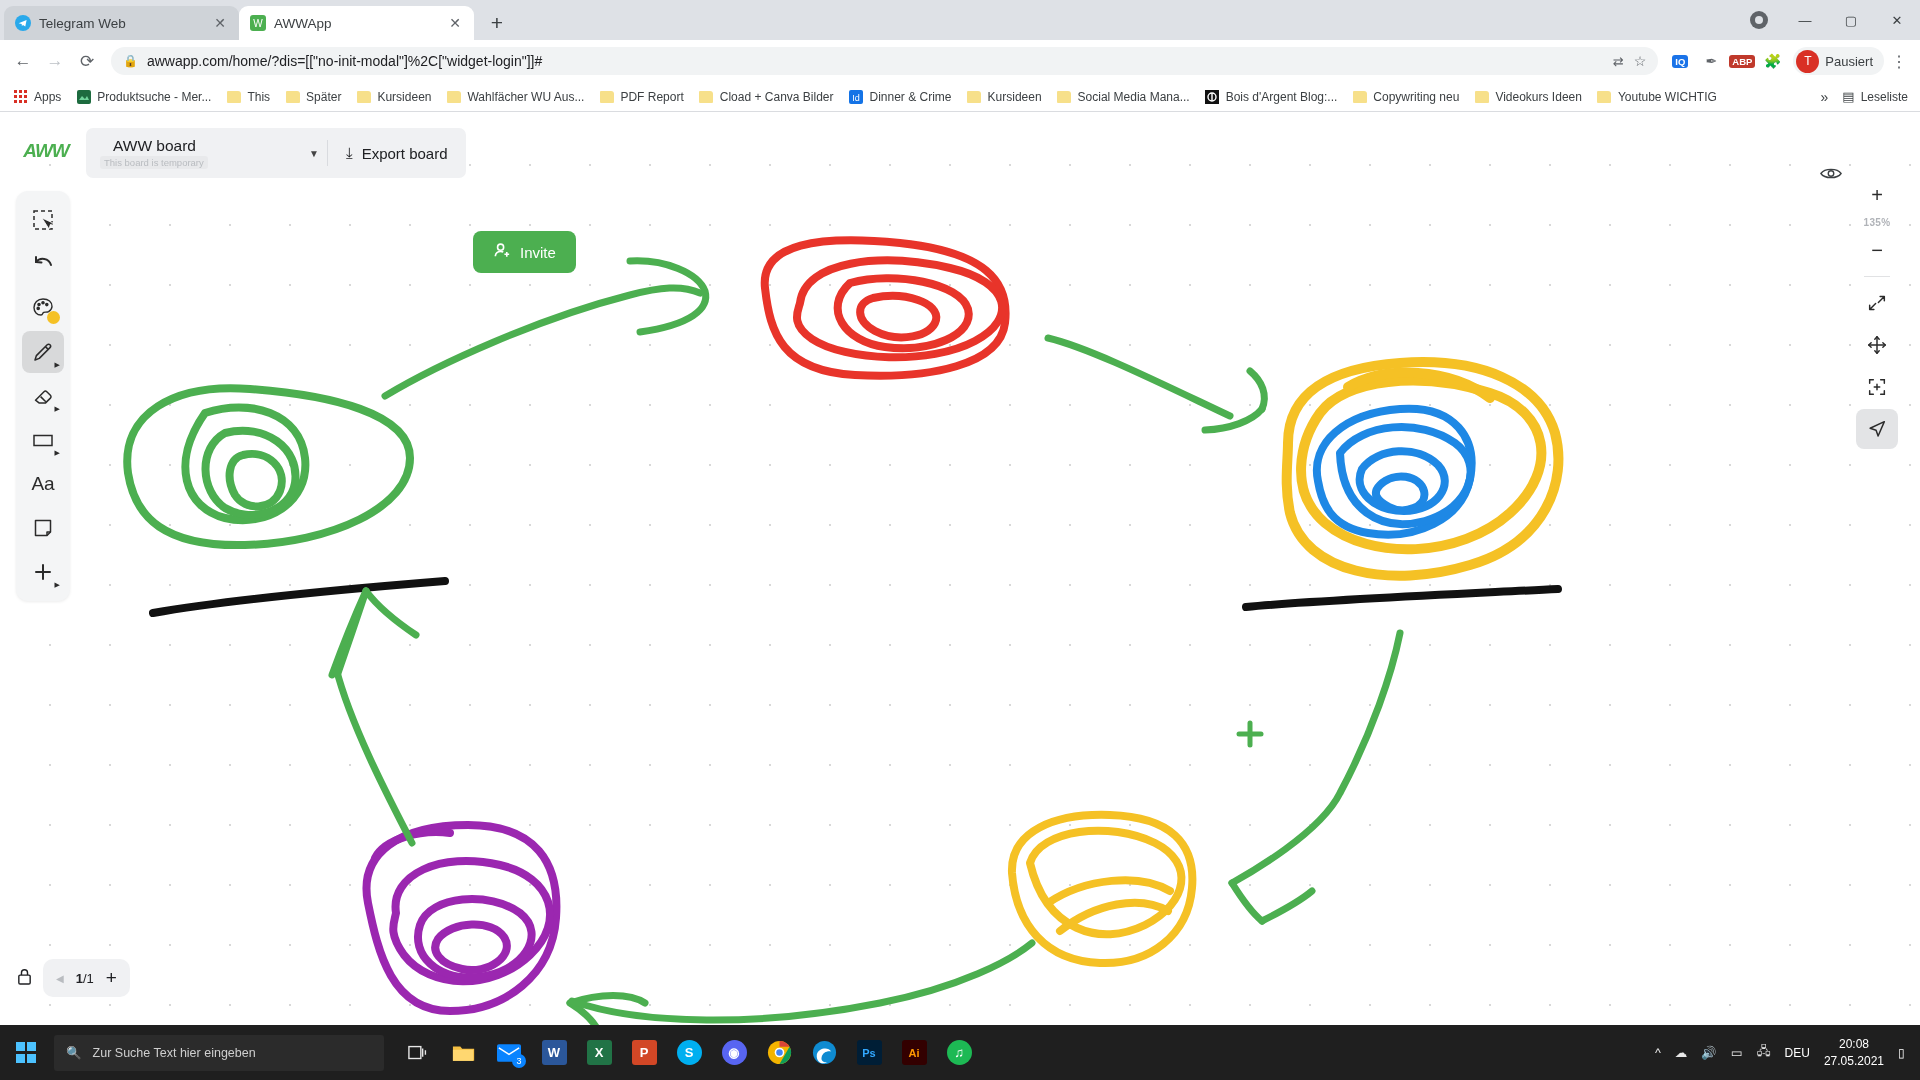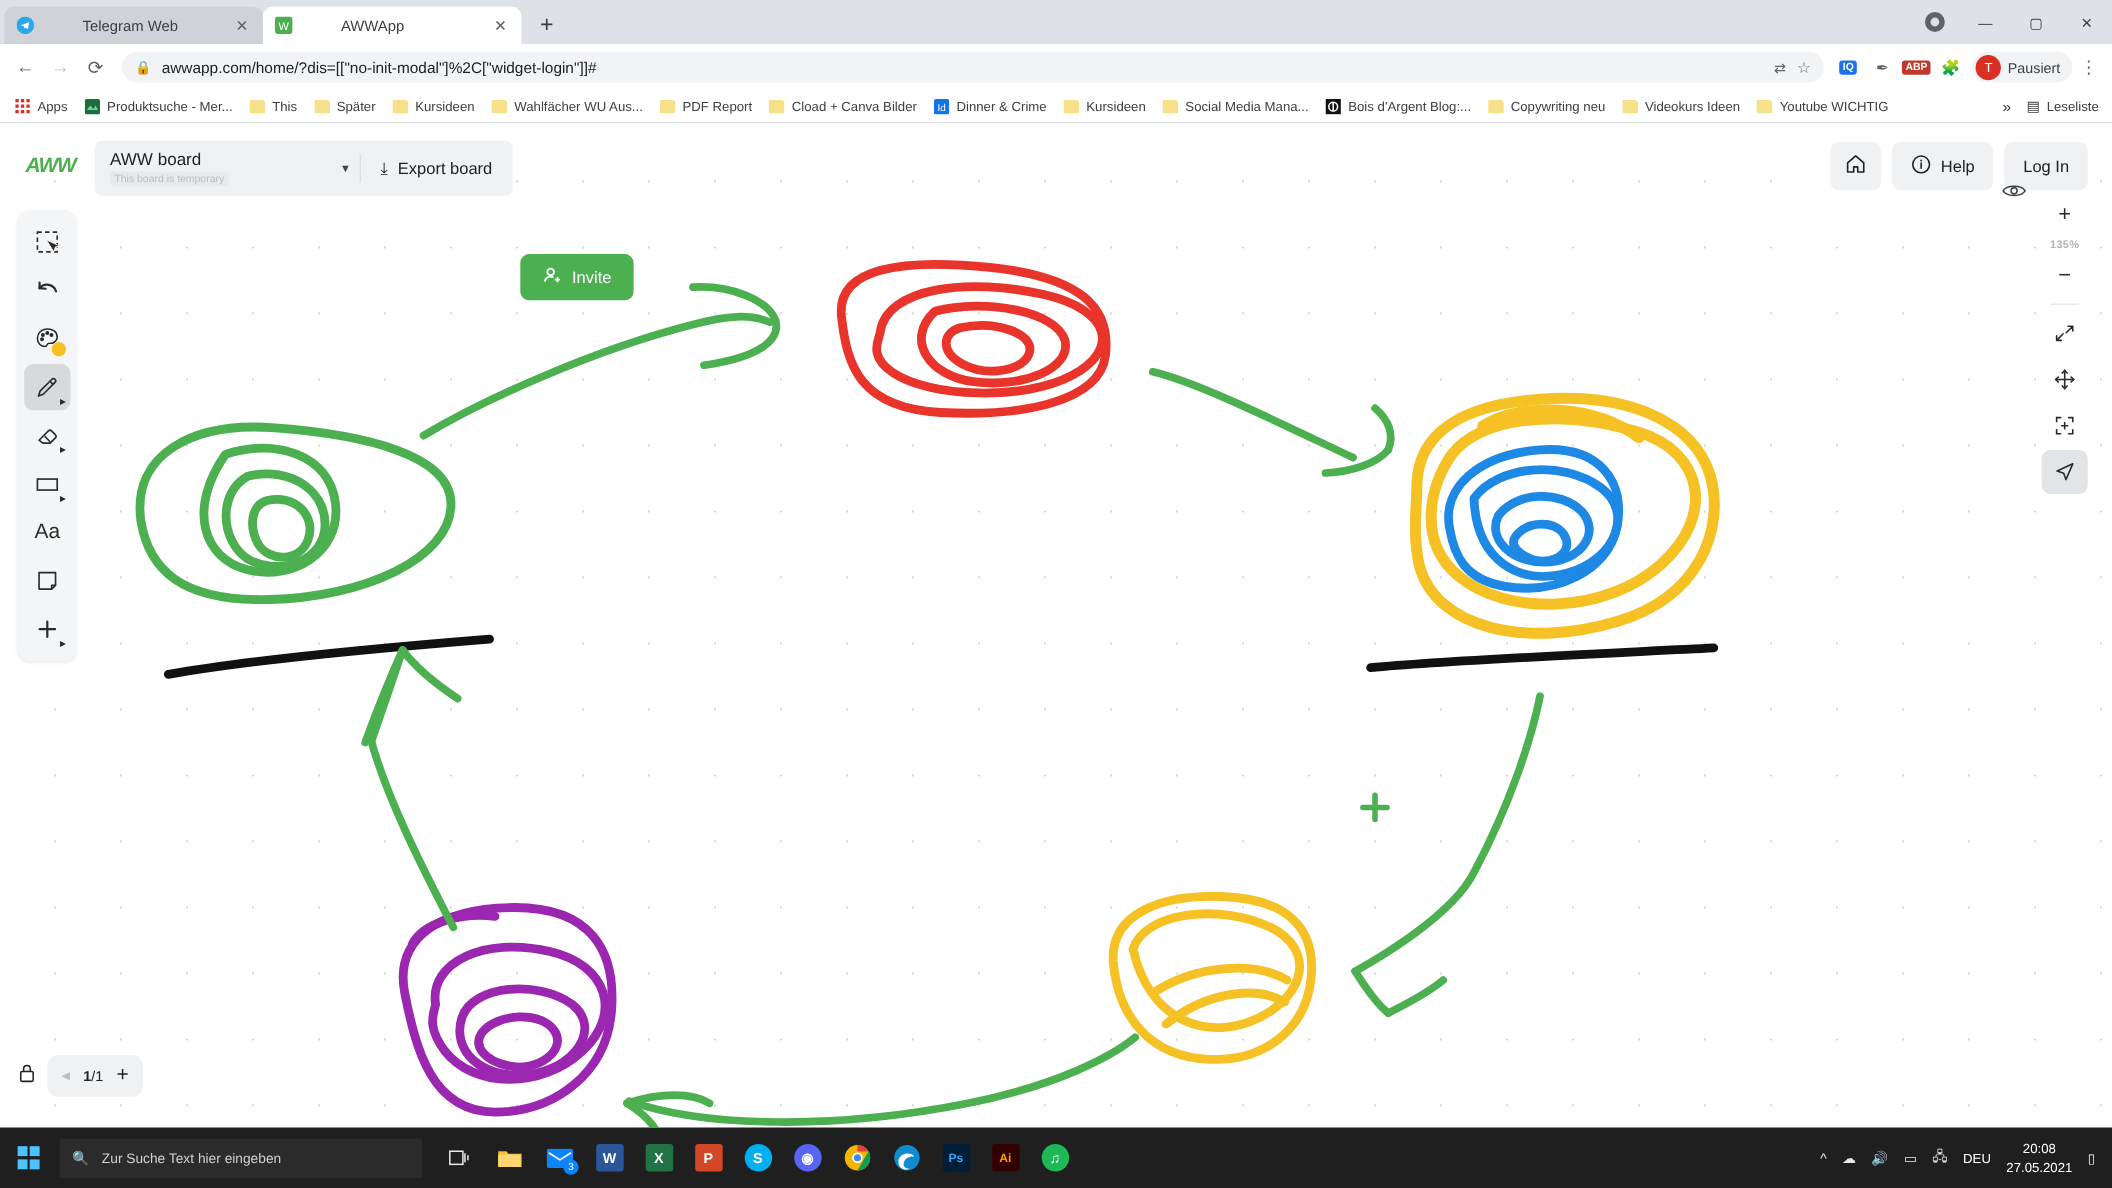--- a/index.html
+++ b/index.html
@@ -18,21 +18,21 @@
     display: flex; align-items: flex-end; padding-left: 4px; position: relative;
   }
   .tab {
     height: 34px; width: 235px; display: flex; align-items: center;
     border-radius: 9px 9px 0 0; padding: 0 10px; gap: 8px;
     font-size: 13px; color: #3c4043; position: relative;
   }
   .tab.inactive { background: #cfd3d8; }
   .tab.active { background: #ffffff; }
   .tab-fav { width: 17px; height: 17px; flex: 0 0 17px; display: flex; align-items: center; justify-content: center; }
-  .tab-title { flex: 1 1 auto; white-space: nowrap; overflow: hidden; text-overflow: ellipsis; font-size: 13.5px; margin-left: 36px; }
+  .tab-title { flex: 1 1 auto; white-space: nowrap; overflow: hidden; text-overflow: ellipsis; font-size: 13.5px; }
   .tab-close { width: 18px; height: 18px; display: flex; align-items: center; justify-content: center; color: #5f6368; font-size: 14px; }
   .newtab { width: 34px; height: 34px; display: flex; align-items: center; justify-content: center;
             color: #3c4043; font-size: 21px; margin-left: 6px; }
   .win-controls { position: absolute; right: 0; top: 0; height: 40px; display: flex; align-items: center; gap: 0; }
   .win-btn { width: 46px; height: 40px; display: flex; align-items: center; justify-content: center; color: #3c4043; font-size: 13px; }
   .win-btn.close { color: #3c4043; }
   .rec-dot { width: 18px; height: 18px; border-radius: 50%; background: #5f6368; display: inline-block; position: relative; }
   .rec-dot:after { content:""; position:absolute; left:5px; top:5px; width:8px; height:8px; border-radius:50%; background:#dee1e6; }
 
   .navbar {
@@ -79,21 +79,21 @@
     background-image: radial-gradient(#d8d8d8 1.2px, transparent 1.2px);
     background-size: 60px 60px; background-position: 20px 22px; }
 
   .topbar { position: absolute; left: 0; top: 0; width: 1920px; height: 80px; z-index: 20; }
   .logo { position: absolute; left: 18px; top: 16px; width: 56px; height: 44px;
           display: flex; align-items: center; justify-content: center;
           font-size: 19px; font-weight: bold; color: #4caf50; font-style: italic; letter-spacing: -1px; }
   .boardbox { position: absolute; left: 86px; top: 15px; height: 50px; display: flex; align-items: center;
               background: #f0f1f3; border-radius: 7px; }
   .board-name-wrap { padding: 0 14px 0 14px; min-width: 215px; display:flex; flex-direction: column; justify-content:center; height: 50px; }
-  .board-name { font-size: 15.5px; color: #202124; }
+  .board-name { font-size: 15.5px; color: #202124; margin-left: 13px; }
   .board-temp { font-size: 9.5px; color: #b9bcc0; background: #e8e9eb; border-radius: 3px; padding: 1px 4px;
                 display: inline-block; margin-top: 1px; align-self: flex-start; }
   .board-caret { width: 26px; display:flex; align-items:center; justify-content:center; color: #444; font-size: 10px; }
   .vdiv { width: 1px; height: 26px; background: #d9dbdf; }
   .export { display: flex; align-items: center; gap: 9px; padding: 0 18px; height: 50px; font-size: 15px; color: #202124; }
   .dl-ico { font-size: 15px; }
   .invite { position: absolute; left: 473px; top: 117px; }
   .invite-btn { display: flex; align-items: center; gap: 8px; background: #4caf50; color: #fff;
                 border-radius: 8px; height: 42px; padding: 0 20px; font-size: 15px; font-weight: normal; }
   .topright { position: absolute; right: 22px; top: 16px; display: flex; align-items: center; gap: 10px; }
@@ -446,42 +446,20 @@
             <svg width="19" height="19" viewBox="0 0 20 20" fill="none" stroke="#fff" stroke-width="1.7">
               <circle cx="8" cy="6.5" r="3.2"></circle>
                 <path d="M2.5 16c0-3.2 2.5-5 5.5-5 1 0 2 .2 2.8.6"></path>
               <path d="M14.5 11.5v5M12 14h5"></path>
             </svg>
           </span>
           <span>Invite</span>
         </div>
       </div>
 
-      <div class="topright">
-        <div class="tr-btn tr-home">
-          <span>
-            <svg width="22" height="22" viewBox="0 0 24 24" fill="none" stroke="#202124" stroke-width="1.6" stroke-linejoin="round">
-              <path d="M4 11 L12 4 L20 11 V20 H14 V15 H10 V20 H4 Z"></path>
-            </svg>
-          </span>
-        </div>
-        <div class="tr-btn tr-help">
-          <span>
-            <svg width="19" height="19" viewBox="0 0 20 20" fill="none" stroke="#202124" stroke-width="1.5">
-              <circle cx="10" cy="10" r="8"></circle>
-                <path d="M10 8.6v5" stroke-linecap="round"></path>
-                <circle cx="10" cy="6.2" r=".9" fill="#202124" stroke="none"></circle>
-            </svg>
-          </span>
-          <span>Help</span>
-        </div>
-        <div class="tr-btn tr-login">
-          <span>Log In</span>
-        </div>
-      </div>
     </div>
 
     <div class="rail">
       <div class="tool">
         <svg width="24" height="24" viewBox="0 0 24 24" fill="none" stroke="#2b2b2b" stroke-width="1.5">
           <rect x="3" y="3" width="18" height="18" stroke-dasharray="4 3"></rect>
           <path d="M11 10 L18 21 L19.3 16.6 L23 15.5 Z" fill="#2b2b2b" stroke="#fff" stroke-width=".8"></path>
         </svg>
       </div>
       <div class="tool">

